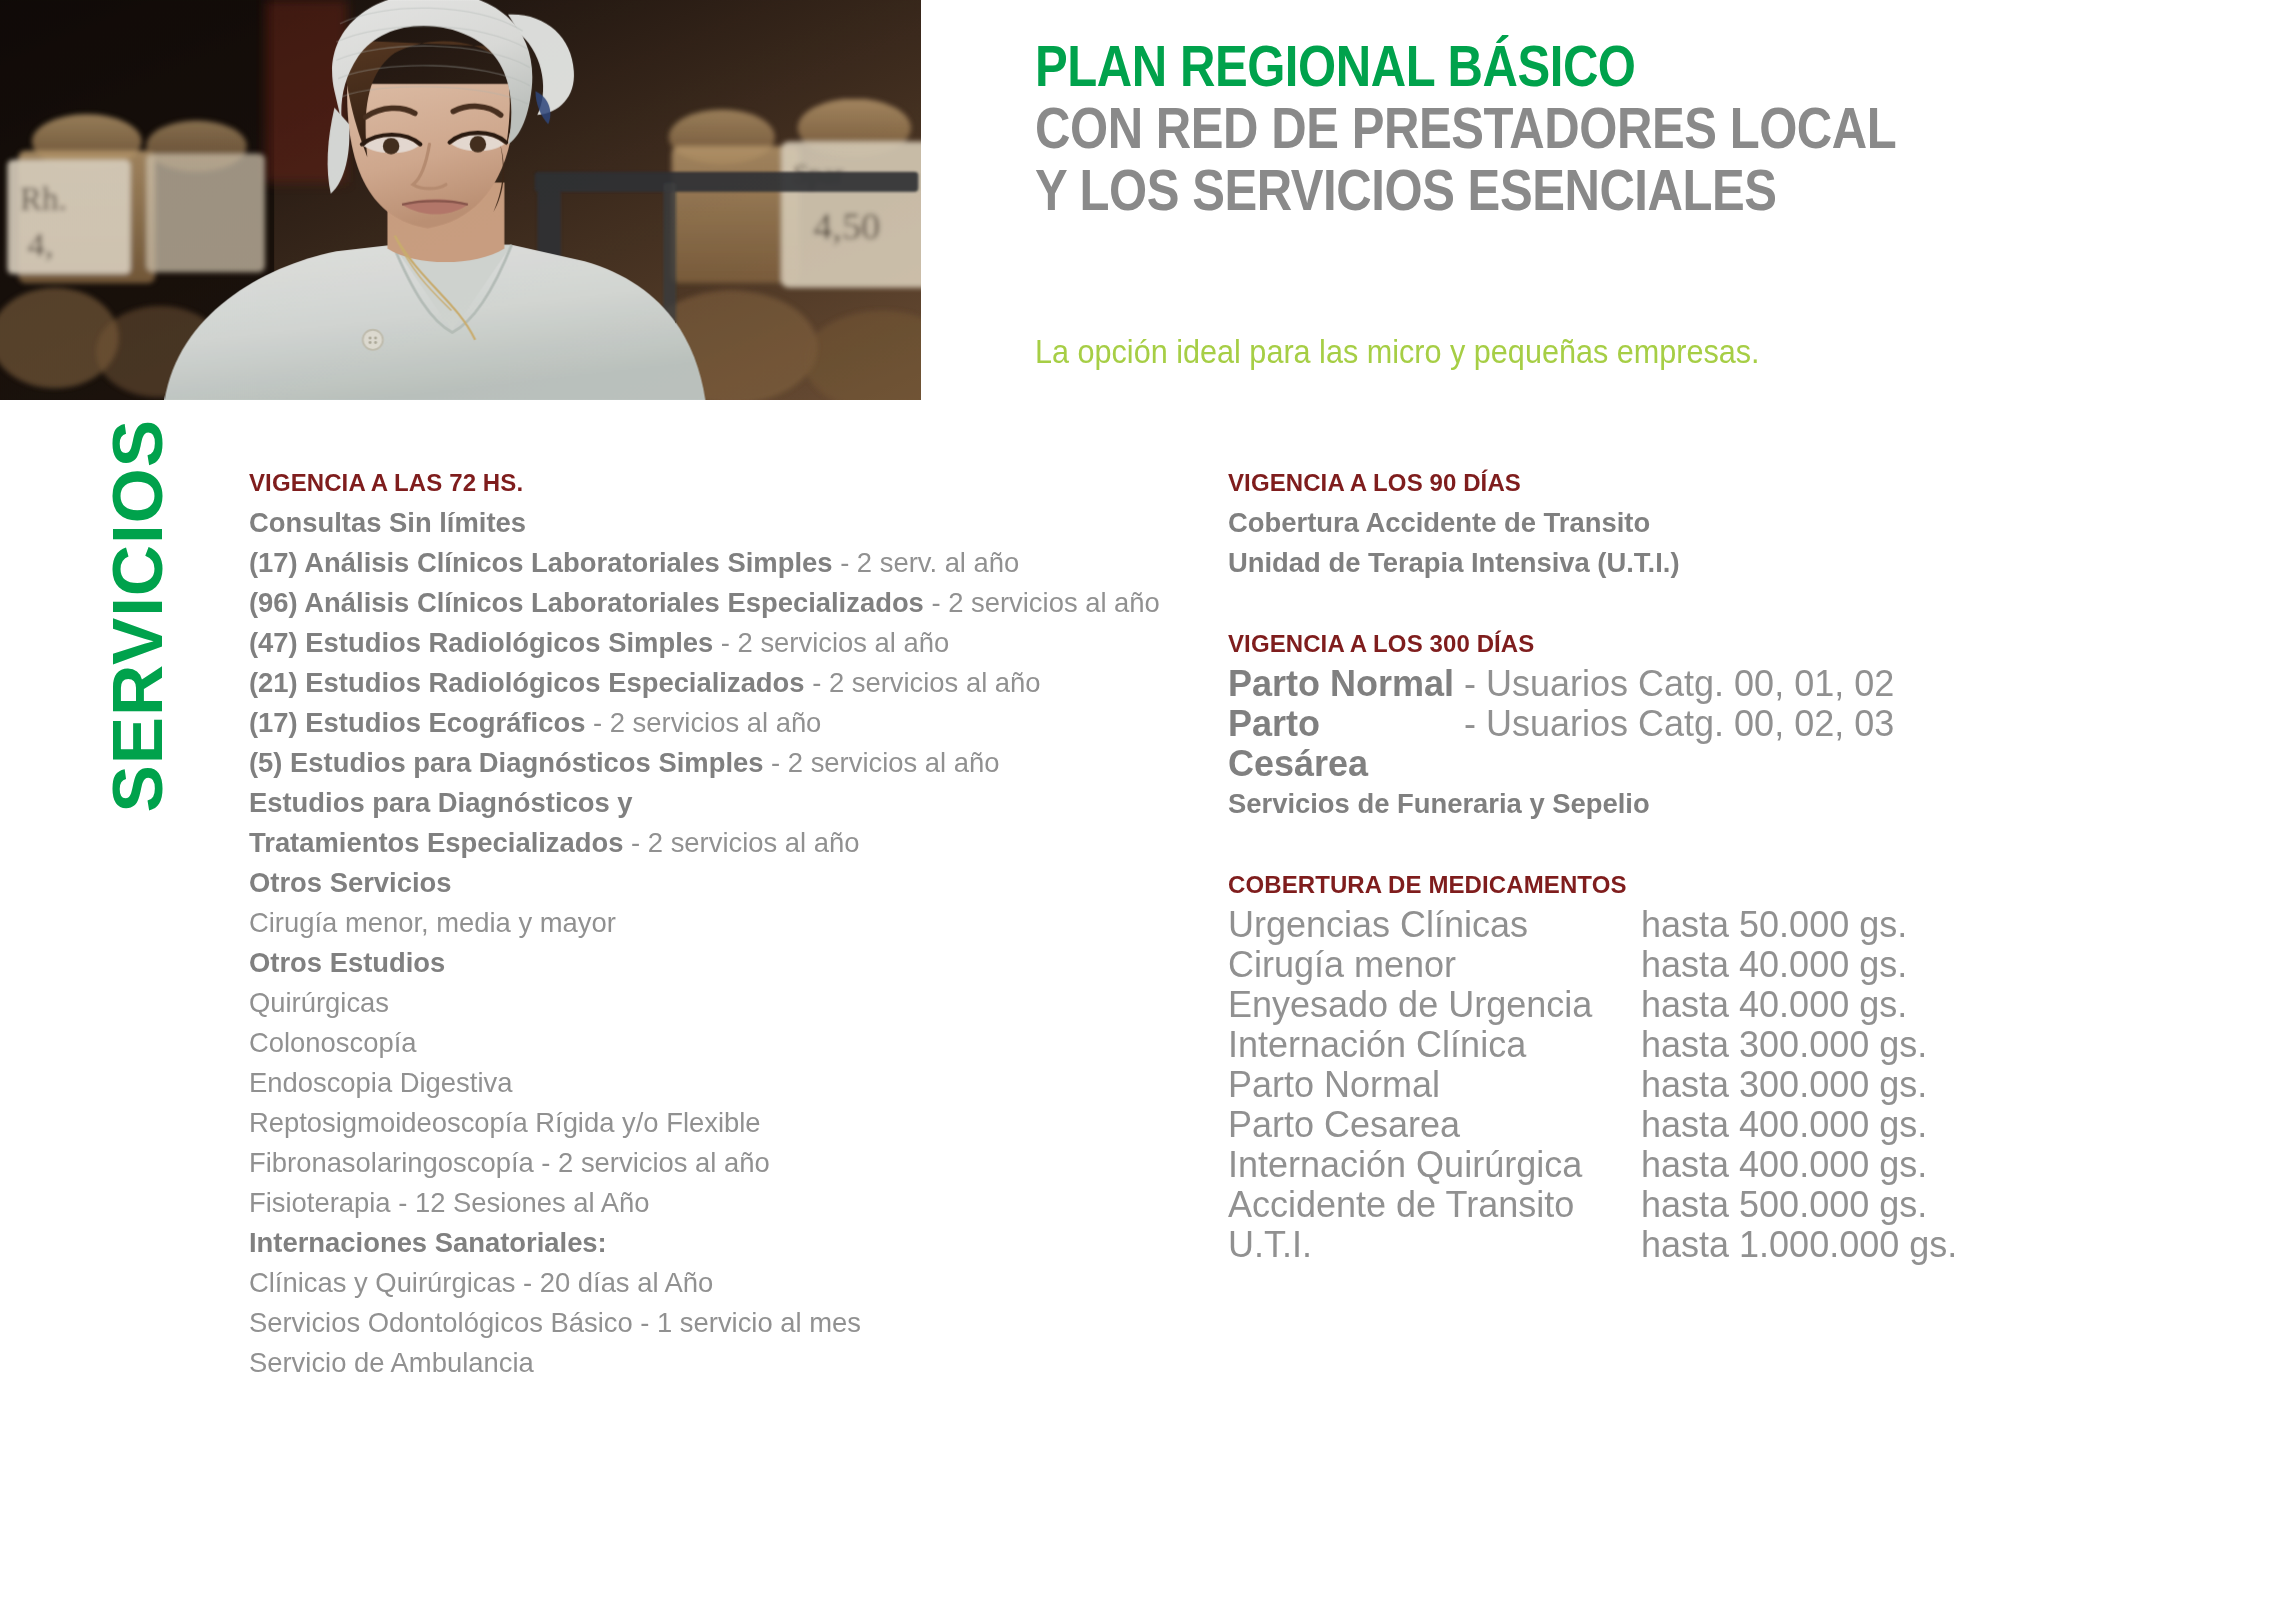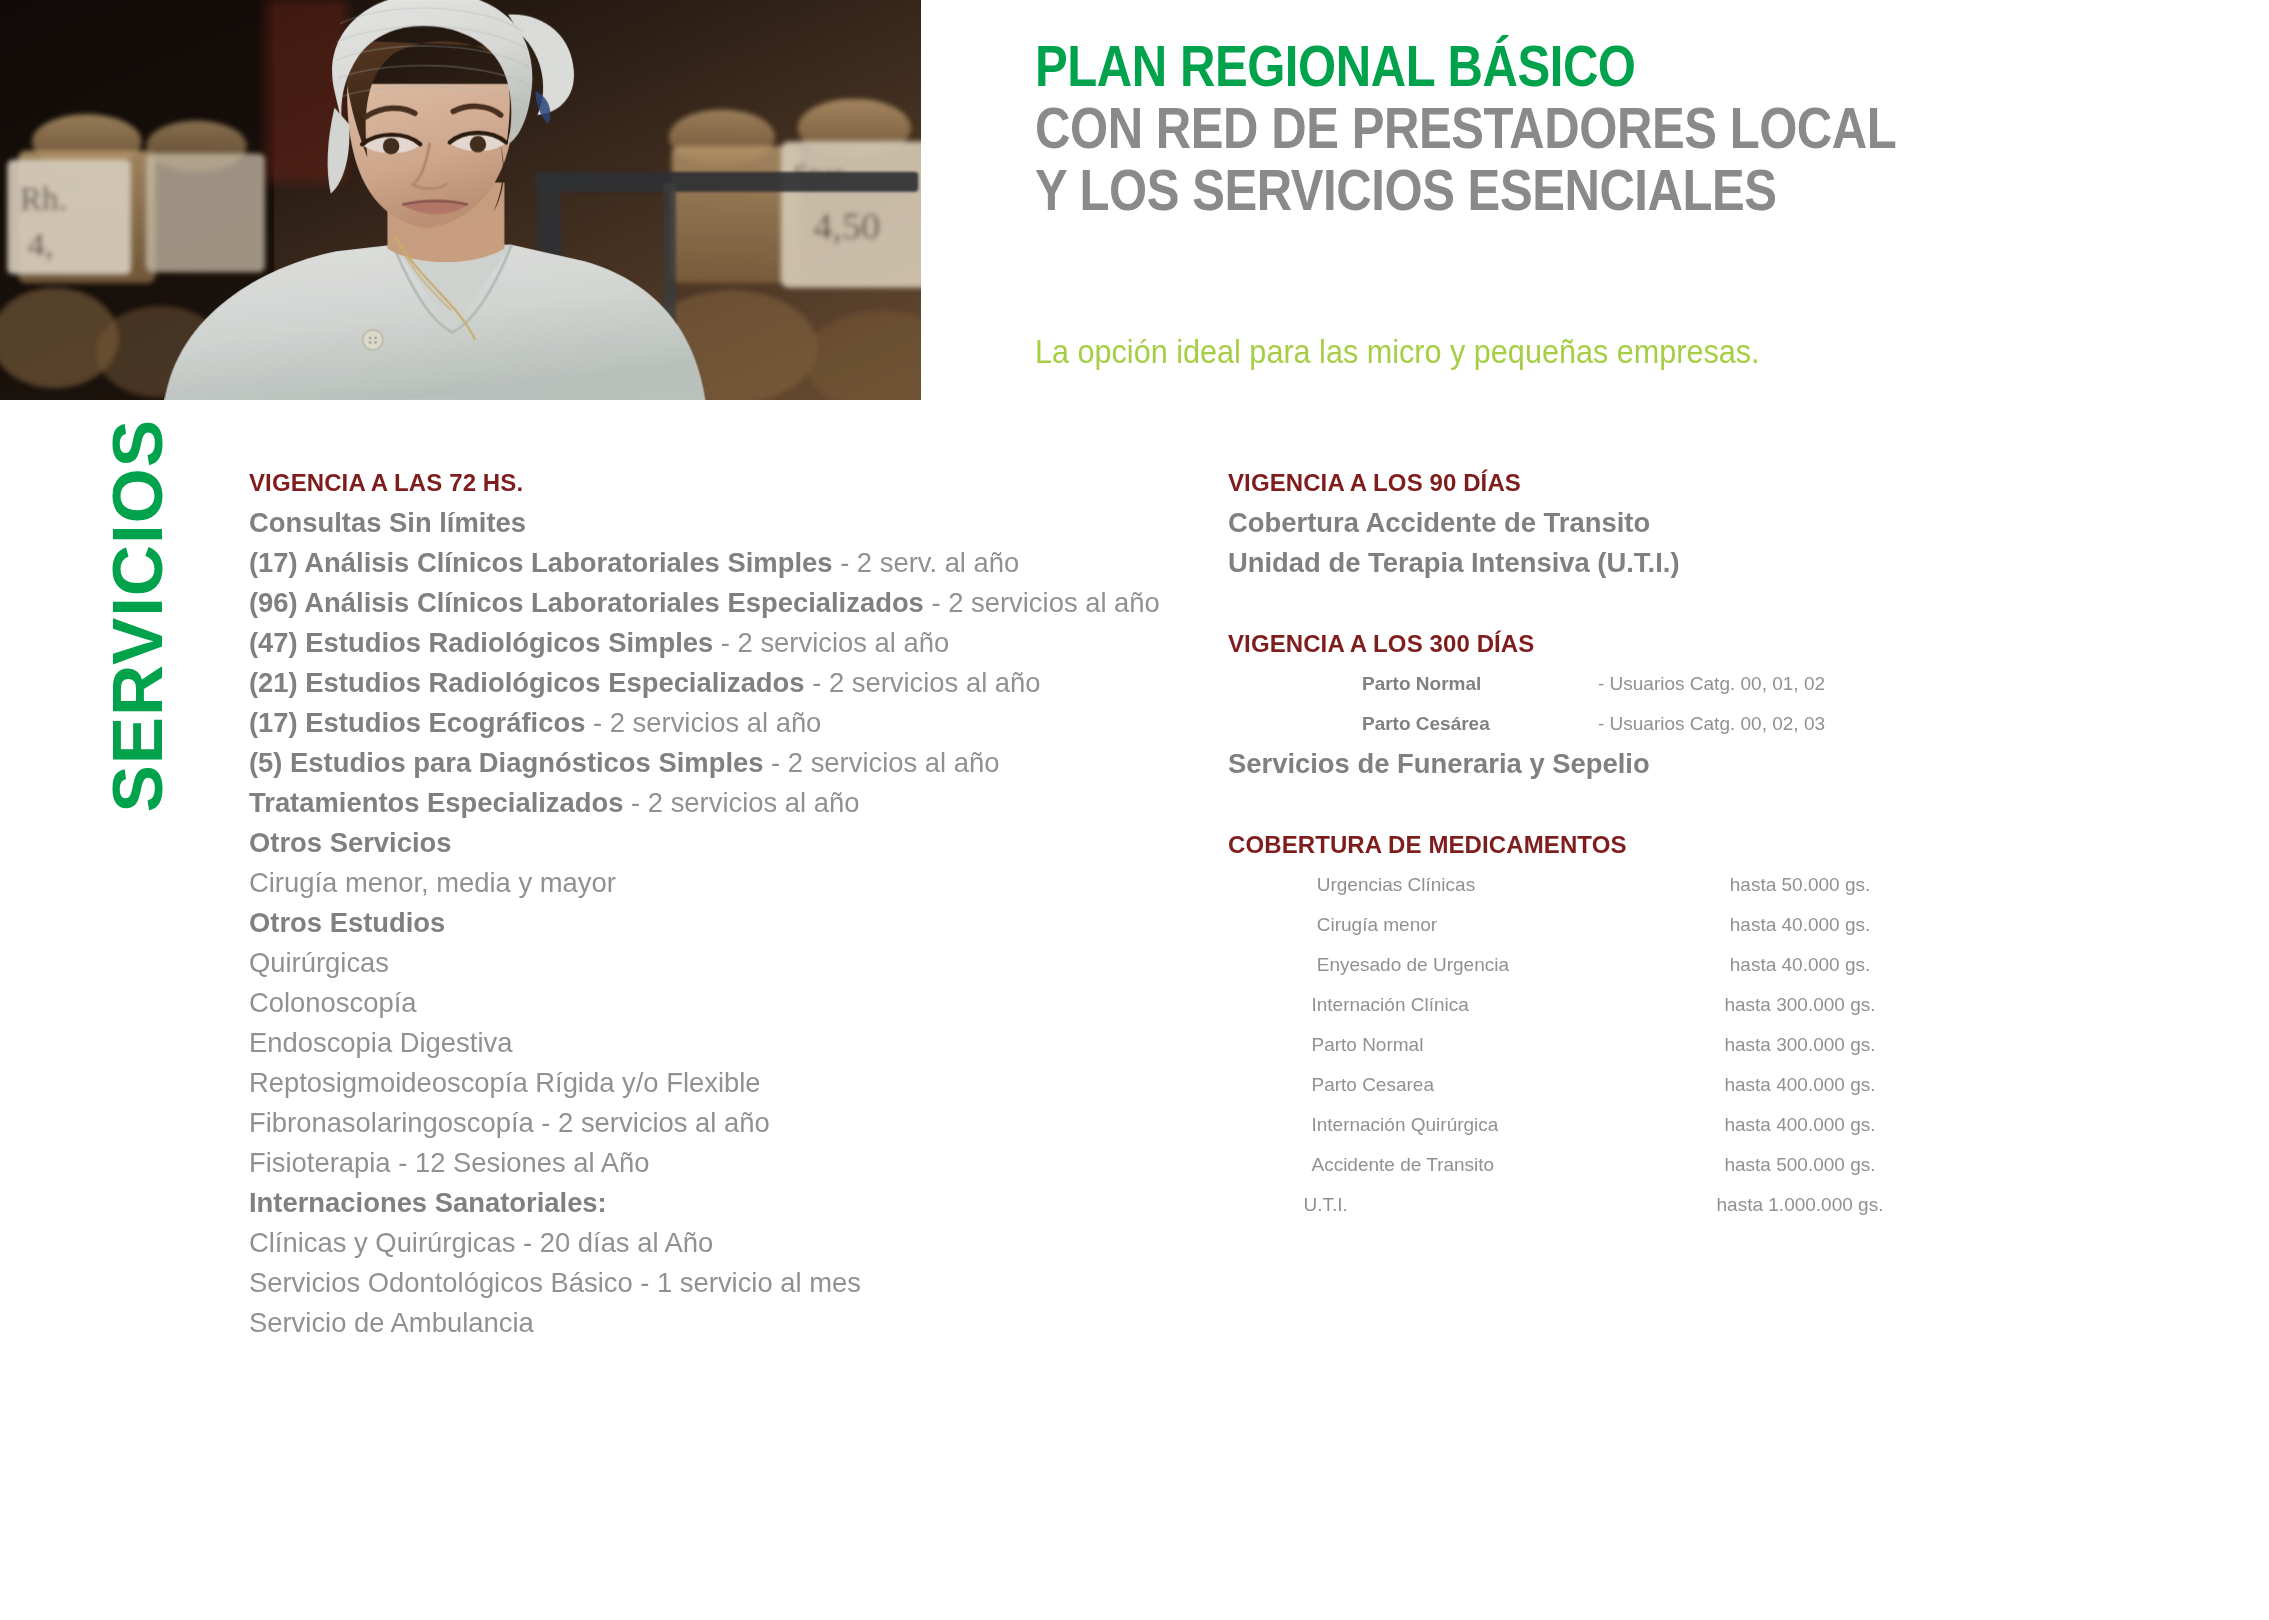--- a/index.html
+++ b/index.html
@@ -97,21 +97,21 @@
     line-height: 40px;
     white-space: nowrap;
   }
   .row.wrap { white-space: normal; }
   .row b { font-weight: bold; color: #808080; }
   .row span.light { font-weight: normal; color: #919191; }
 
   .spacer { height: 40px; }
 
   
-  .kv { display: flex; font-size: 19px; line-height: 40px; justify-content: center; }
+  .kv { display: flex; font-size: 36px; line-height: 40px; }
   .kv .k { font-weight: bold; color: #808080; }
   .kv .v { color: #919191; font-weight: normal; }
   .kv-parto .k { width: 236px; flex: 0 0 236px; }
   .kv-med  .k { width: 413px; flex: 0 0 413px; font-weight: normal; color: #919191; }
 </style>
 </head>
 <body>
 
 <div class="hero-photo">
   <svg viewBox="0 0 1008 438" preserveAspectRatio="xMidYMid slice">
@@ -266,20 +266,23 @@
     <div class="row">
       <b>(21) Estudios Radiológicos Especializados</b><span class="light"> - 2 servicios al año</span>
     </div>
     <div class="row">
       <b>(17) Estudios Ecográficos</b><span class="light"> - 2 servicios al año</span>
     </div>
     <div class="row">
       <b>(5) Estudios para Diagnósticos Simples</b><span class="light"> - 2 servicios al año</span>
     </div>
     <div class="row">
+      <b>Estudios para Diagnósticos y</b><span class="light"></span>
+    </div>
+    <div class="row">
       <b>Tratamientos Especializados</b><span class="light"> - 2 servicios al año</span>
     </div>
     <div class="row">
       <b>Otros Servicios</b><span class="light"></span>
     </div>
     <div class="row">
       <b></b><span class="light">Cirugía menor, media y mayor</span>
     </div>
     <div class="row">
       <b>Otros Estudios</b><span class="light"></span>

